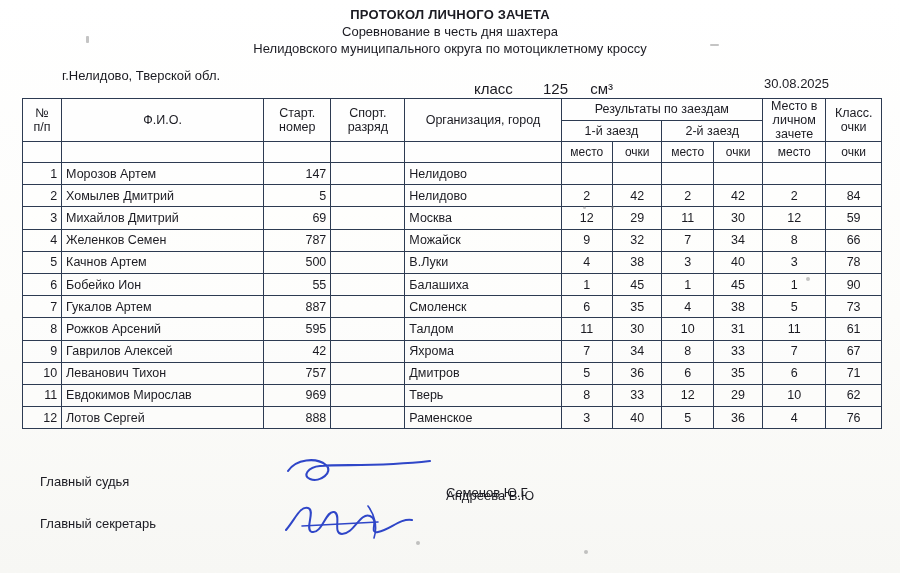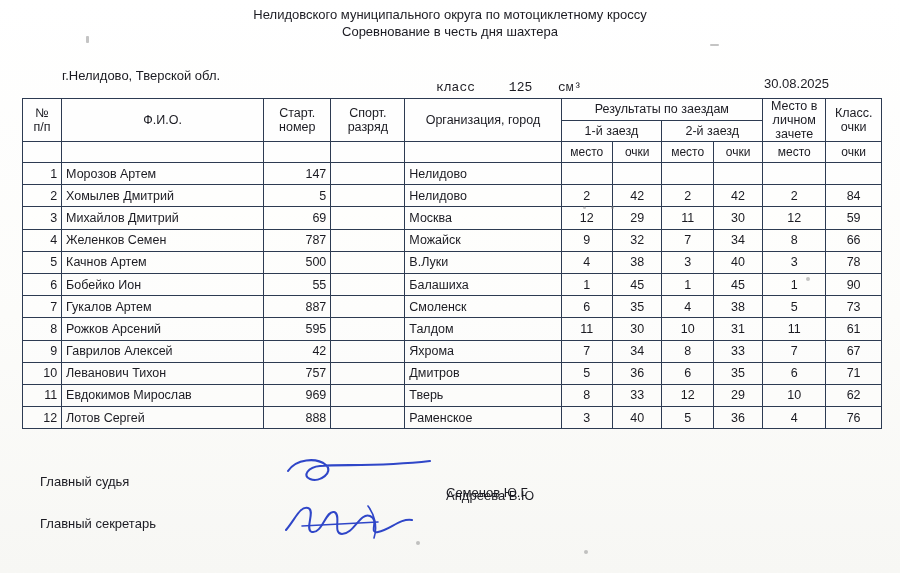--- a/index.html
+++ b/index.html
@@ -40,23 +40,22 @@
   .city {
     position: absolute;
     top: 52px;
     left: 62px;
     font-size: 13px;
     margin-top: 16px;
   }
   .classline {
     position: absolute;
     top: 80px;
-    left: 436px;
-    font-size: 13px;
-    font-family: Liberation Mono, monospace;
+    left: 474px;
+    font-size: 15px;
   }
   .classline .lbl { margin-right: 26px; }
   .classline .val { margin-right: 18px; }
   .date {
     position: absolute;
     top: 76px;
     left: 764px;
     font-size: 13px;
   }
 
@@ -129,22 +128,23 @@
     border-radius: 50%;
     opacity: .5;
   }
 </style>
 </head>
 <body>
 
 <div class="page">
 
   <div class="title-block">
+    <div class="title-main">ПРОТОКОЛ ЛИЧНОГО ЗАЧЕТА</div>
+    <div class="title-sub">Соревнование в честь дня шахтера</div>
     <div class="title-sub">Нелидовского муниципального округа по мотоциклетному кроссу</div>
-    <div class="title-sub">Соревнование в честь дня шахтера</div>
   </div>
 
   <div class="city">г.Нелидово, Тверской обл.</div>
 
   <div class="classline">
     <span class="lbl">класс</span>
     <span class="val">125</span>
     <span class="unit">см³</span>
   </div>
 

